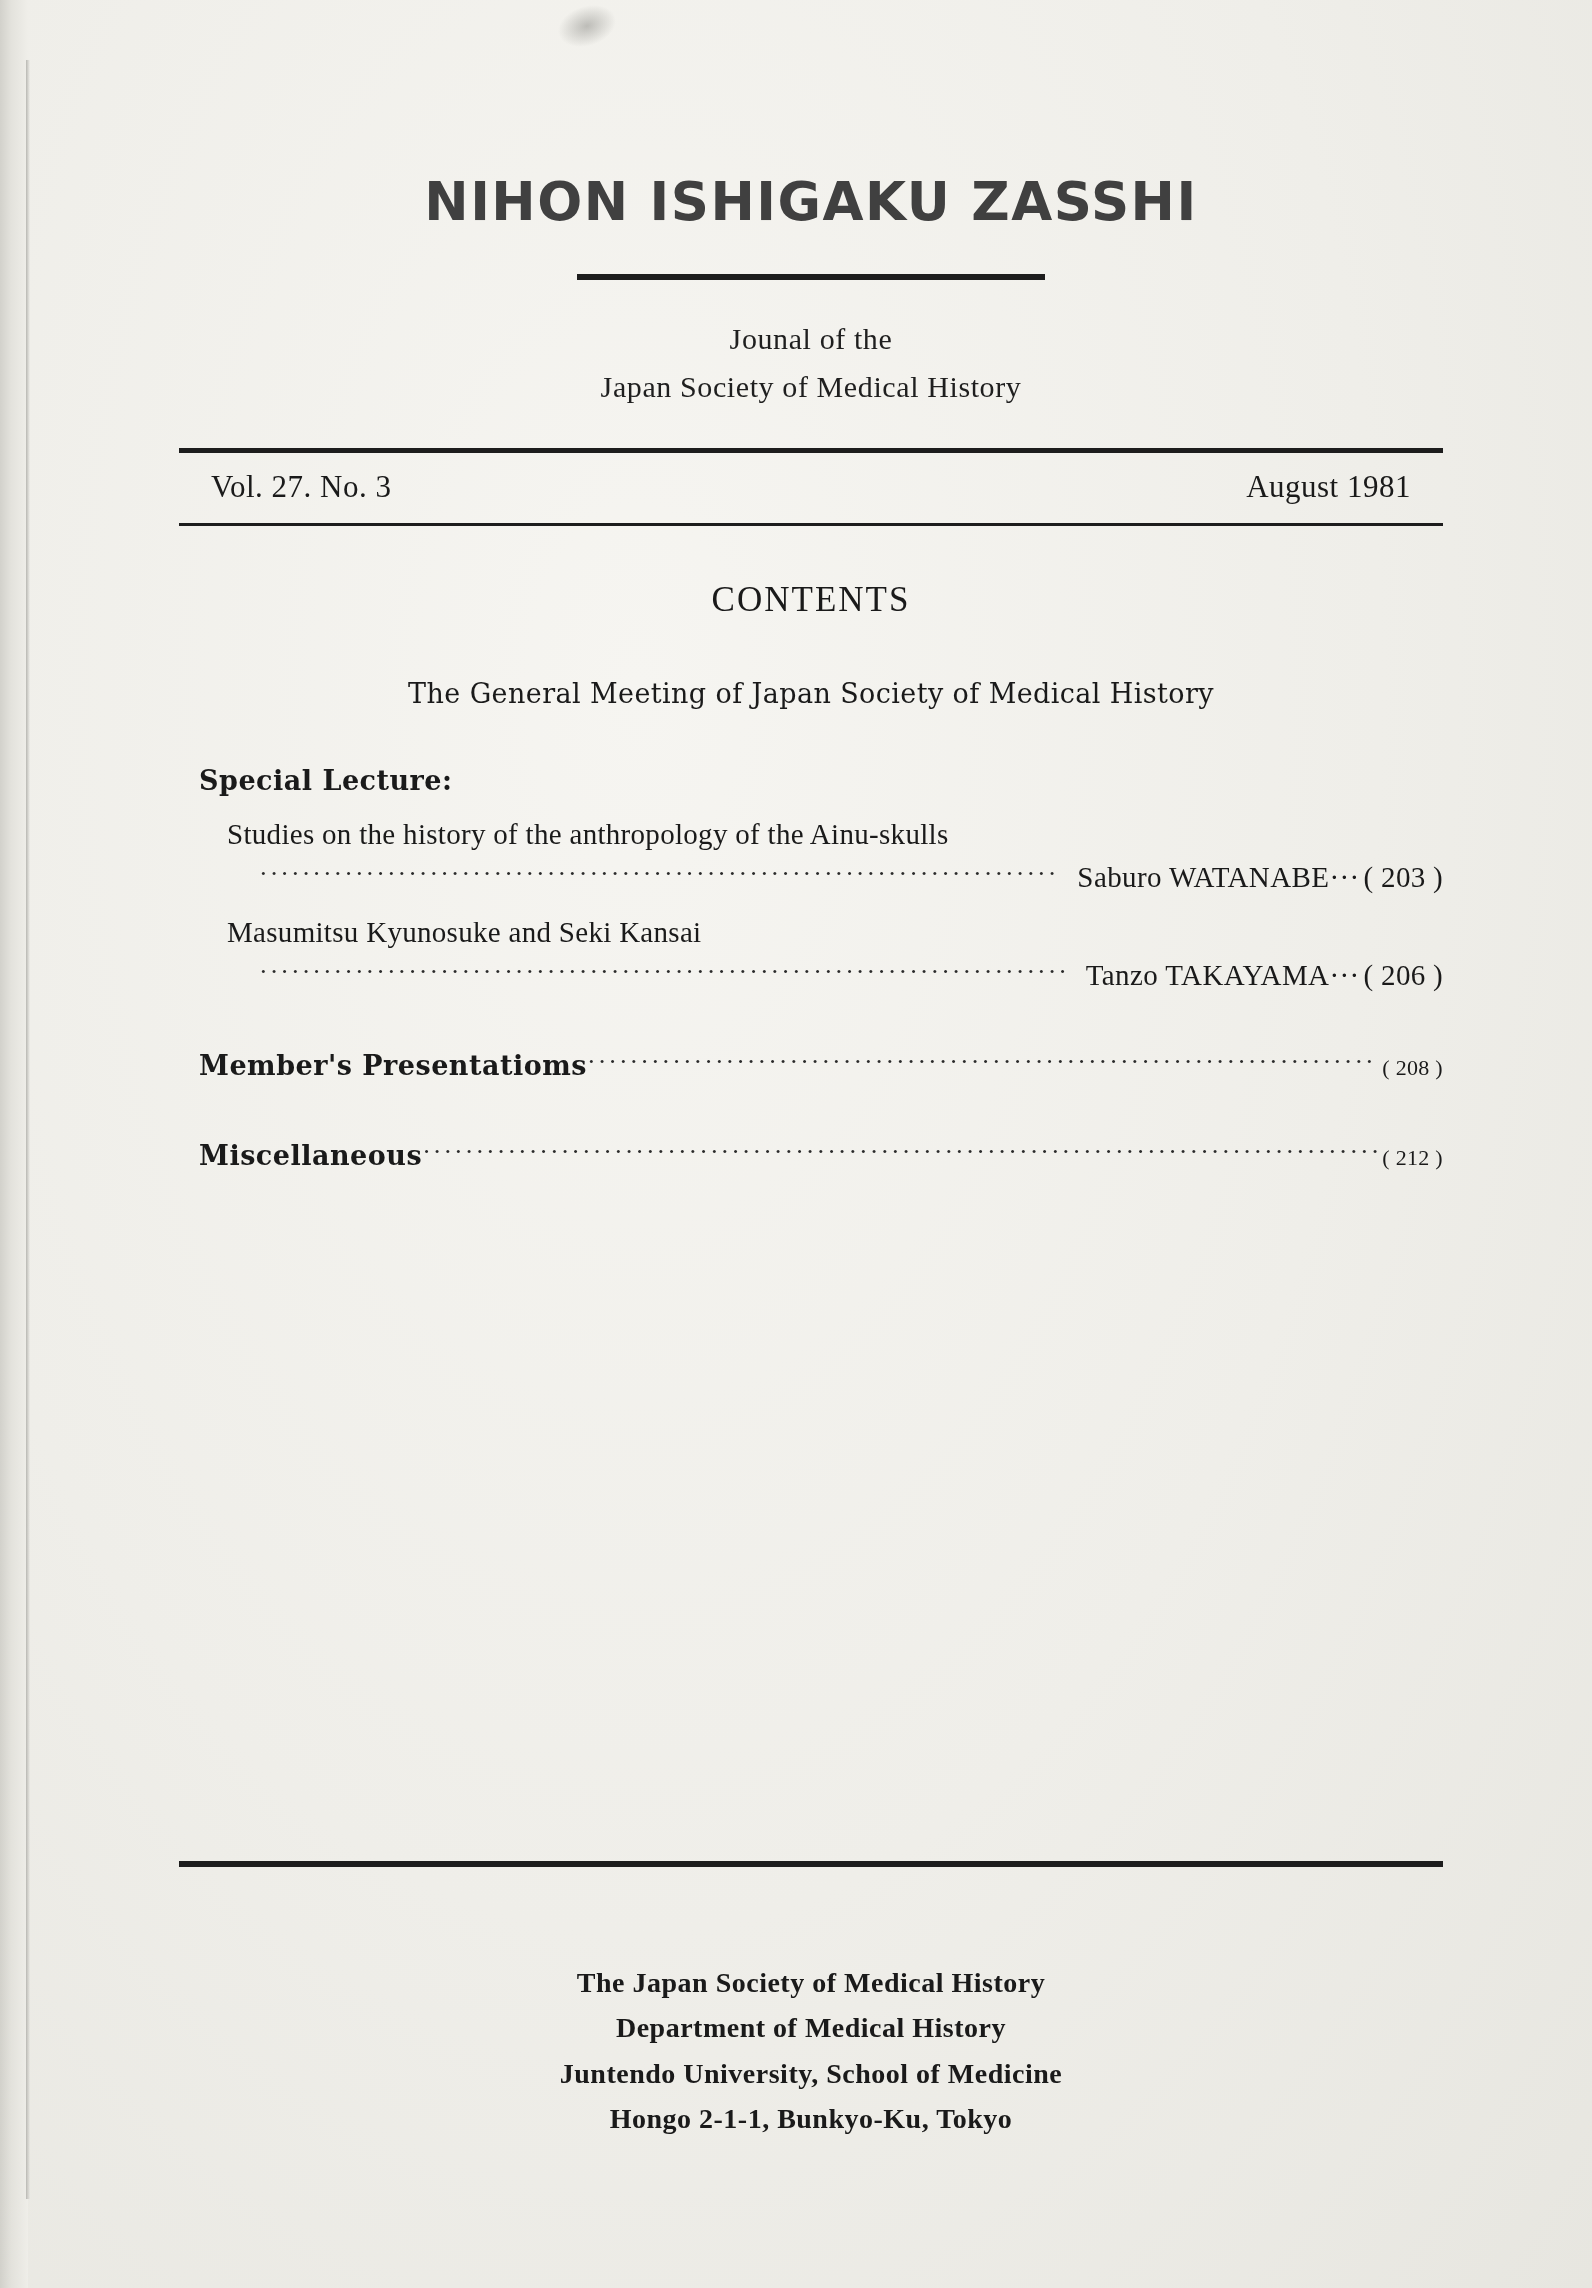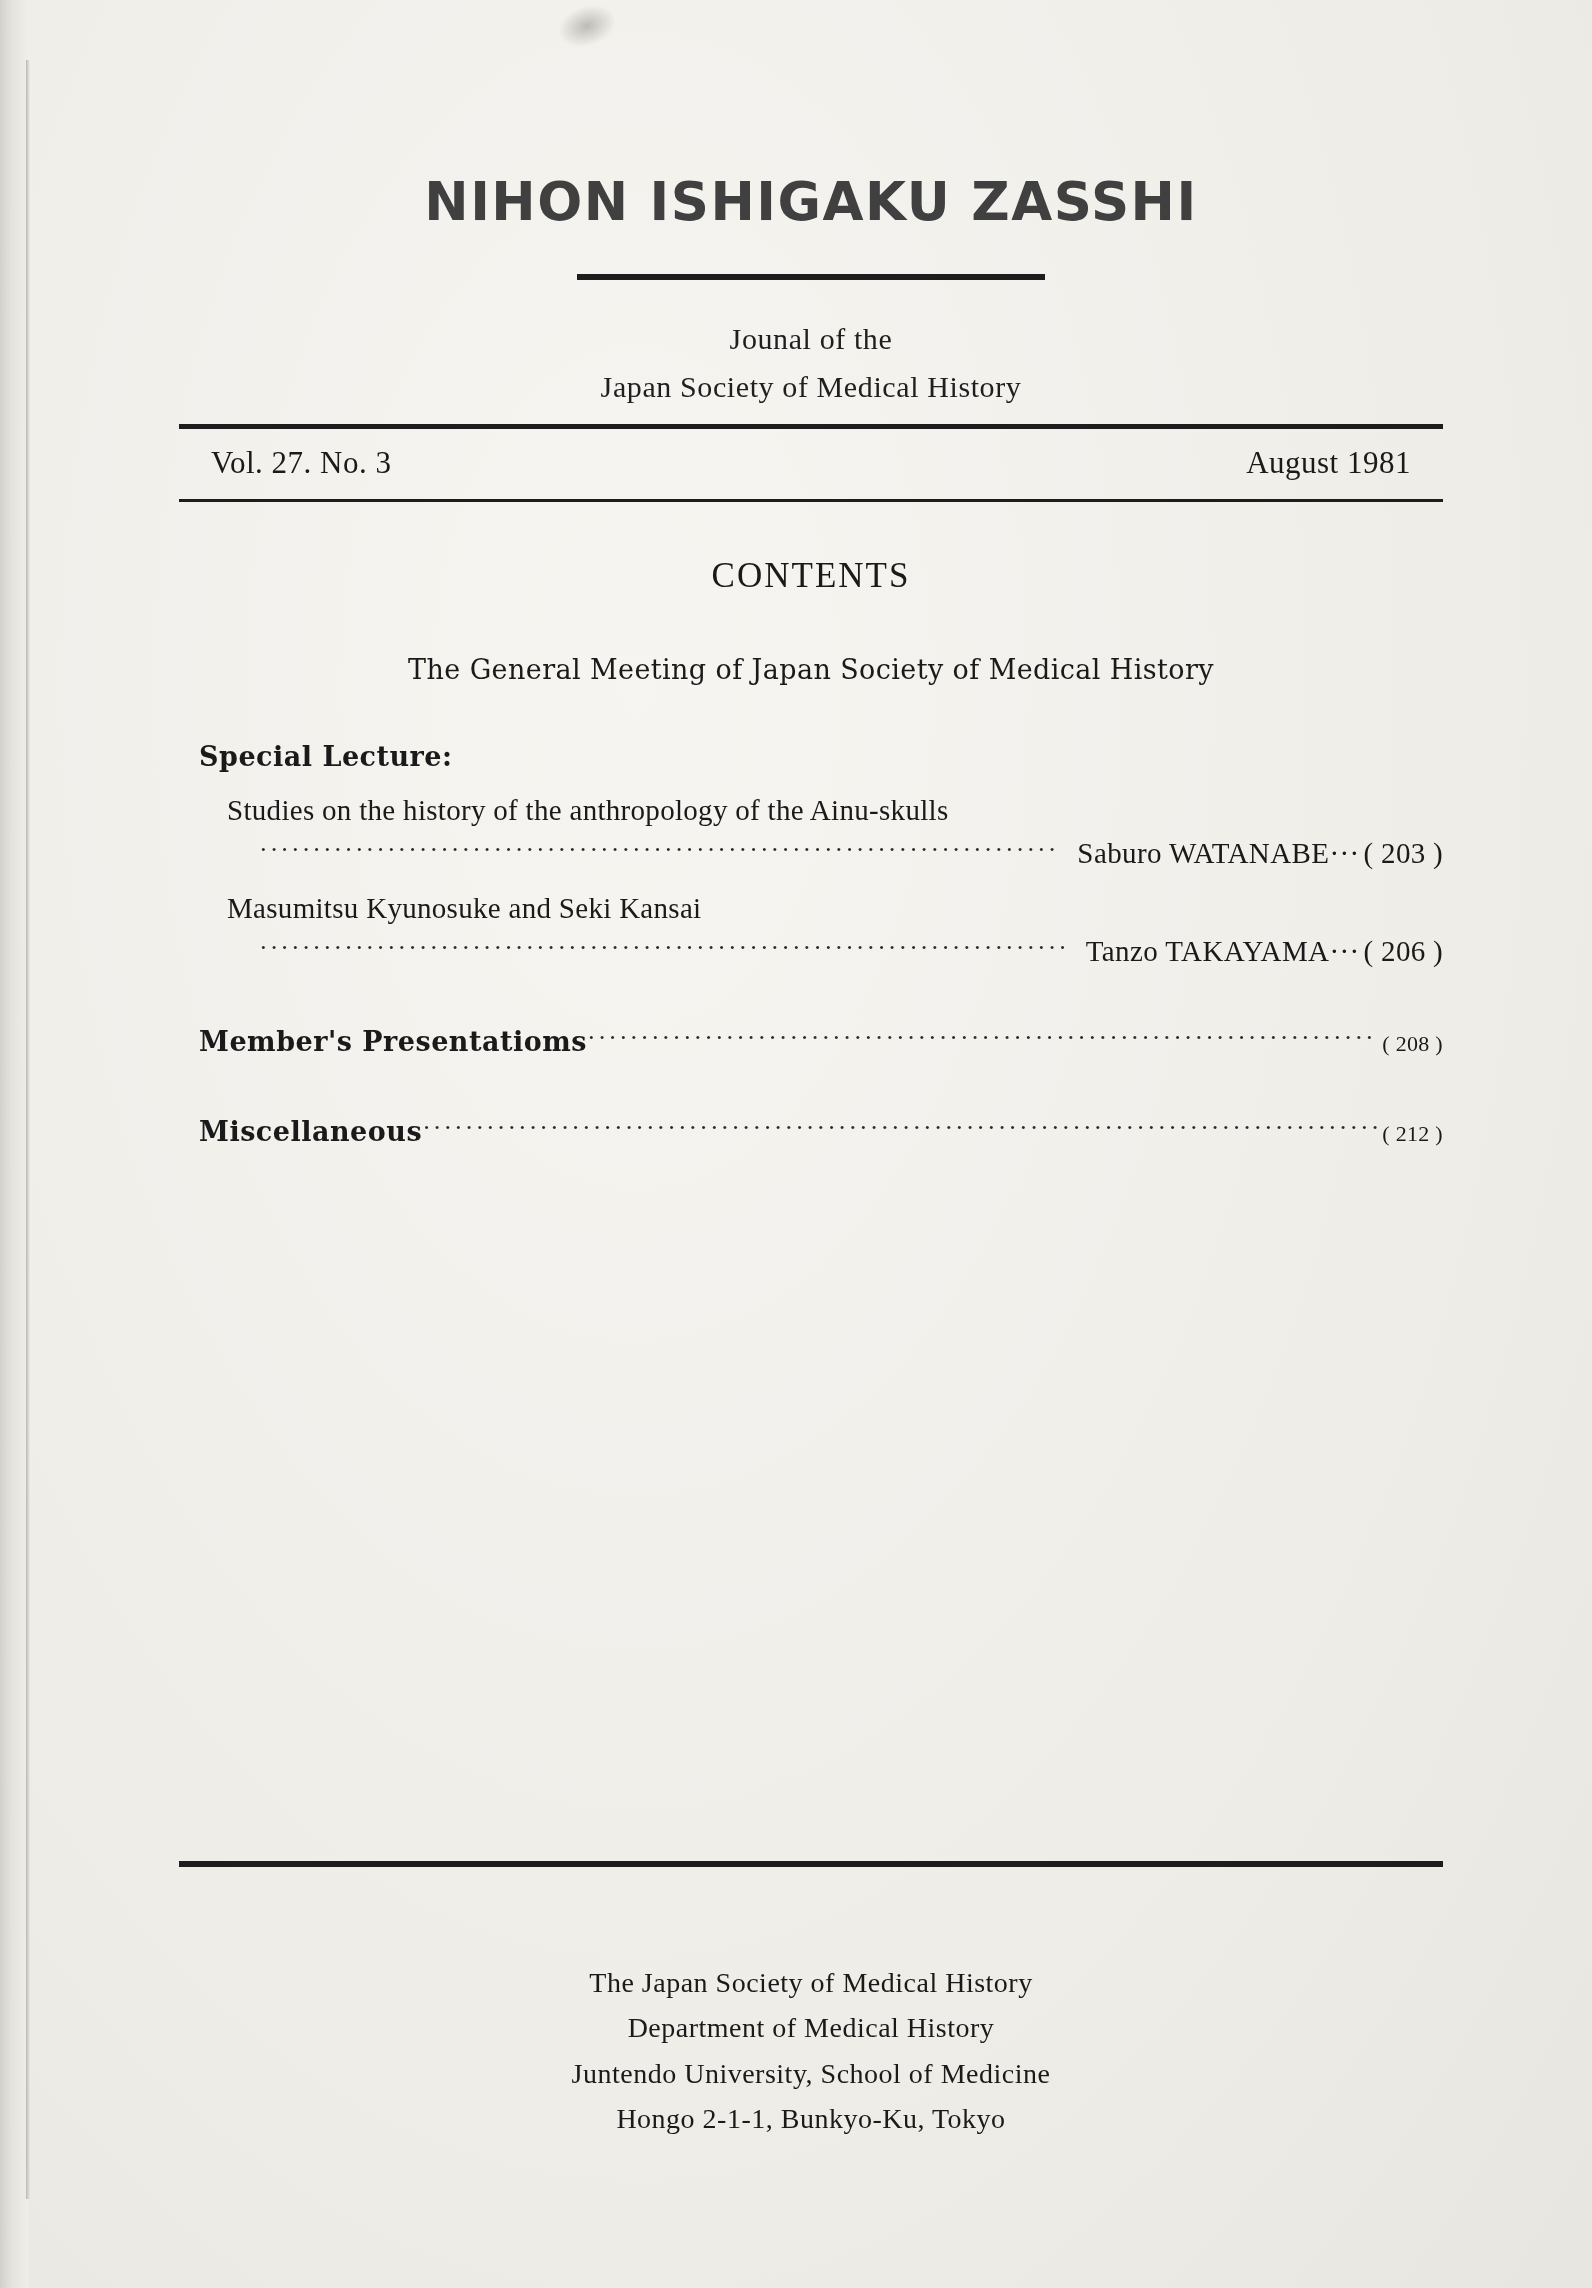--- a/index.html
+++ b/index.html
@@ -76,21 +76,21 @@
     letter-spacing: 0.6px;
     margin-top: 42px;
     color: #1f1f1f;
   }
   .sub-line.second {
     margin-top: 14px;
   }
 
   
   .vol-band {
-    margin-top: 20px;
+    margin-top: 44px;
     border-top: 5px solid #1d1d1d;
     border-bottom: 3px solid #1d1d1d;
     padding: 16px 32px 18px 32px;
     display: flex;
     align-items: baseline;
     justify-content: space-between;
     font-size: 31px;
   }
   .vol-left { letter-spacing: 0.5px; }
   .vol-right { letter-spacing: 0.5px; }
@@ -183,20 +183,21 @@
   }
   .footer {
     position: absolute;
     left: 179px;
     top: 1960px;
     width: 1264px;
     text-align: center;
     font-size: 28px;
     line-height: 1.62;
     letter-spacing: 0.5px;
+    font-weight: bold;
   }
 </style>
 </head>
 <body>
 
 <div class="paper"></div>
 <div class="left-edge"></div>
 <div class="left-edge2"></div>
 <div class="top-smudge"></div>
 

